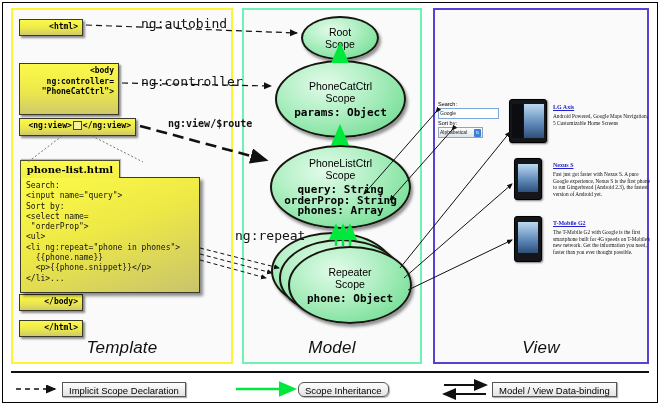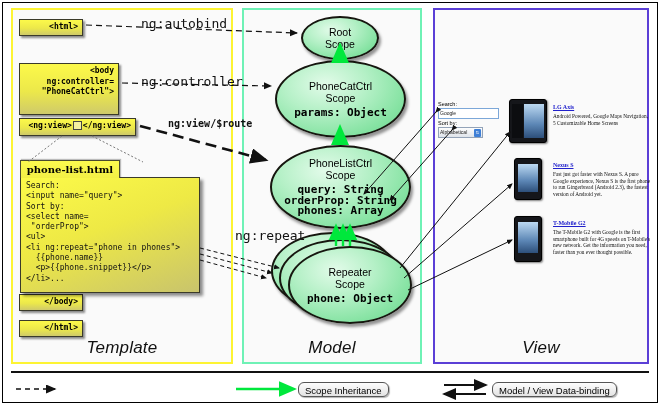--- a/index.html
+++ b/index.html
@@ -121,21 +121,21 @@
   #lbl-route{left:168px;top:118px;}
   #lbl-repeat{left:208px;top:228px;margin-left:27px;}
 
   
   #legend-rule{left:11px;top:371px;width:638px;height:2px;background:#111;}
   .lg-box{border:1px solid #555;background:linear-gradient(180deg,#fdfdfd,#e3e3e3);
        font-size:9.5px;color:#000;padding:2px 6px;height:15px;line-height:11px;
        box-shadow:1px 1px 1px rgba(0,0,0,.3);}
   #lg-box-0{left:62px;top:382px;}
   #lg-box-1{left:298px;top:382px;border-radius:6px;}
-  #lg-box-2{left:492px;top:382px;border-radius:6px;}
+  #lg-box-2{left:492px;top:382px;}
 
   svg.ov{position:absolute;left:0;top:0;width:660px;height:405px;
        pointer-events:none;overflow:visible;}
 </style>
 </head>
 <body>
 
 <div id="stage">
 
   <div class="abs" id="frame"></div>
@@ -228,20 +228,21 @@
     <div class="nm">T-Mobile G2</div>
     <div class="sn">The T-Mobile G2 with Google is the first smartphone built for 4G speeds on T-Mobile's new network. Get the information you need, faster than you ever thought possible.</div>
   </div>
 
   <div class="abs elabel" id="lbl-autobind">ng:autobind</div>
   <div class="abs elabel" id="lbl-controller">ng:controller</div>
   <div class="abs elabel bold" id="lbl-route">ng:view/$route</div>
   <div class="abs elabel" id="lbl-repeat">ng:repeat</div>
 
   <div class="abs" id="legend-rule"></div>
+  <div class="abs lg-box" id="lg-box-0">Implicit Scope Declaration</div>
   <div class="abs lg-box" id="lg-box-1">Scope Inheritance</div>
   <div class="abs lg-box" id="lg-box-2">Model / View Data-binding</div>
 
   <svg class="ov" viewBox="0 0 660 405">
     <defs>
       <marker id="ah-blk" markerWidth="7" markerHeight="7" refX="6" refY="3" orient="auto">
         <path d="M0,0 L7,3 L0,6 z" fill="#111"></path>
       </marker>
       <marker id="ah-blk-s" markerWidth="6" markerHeight="6" refX="5" refY="2.6" orient="auto">
         <path d="M0,0 L6,2.6 L0,5.2 z" fill="#111"></path>

